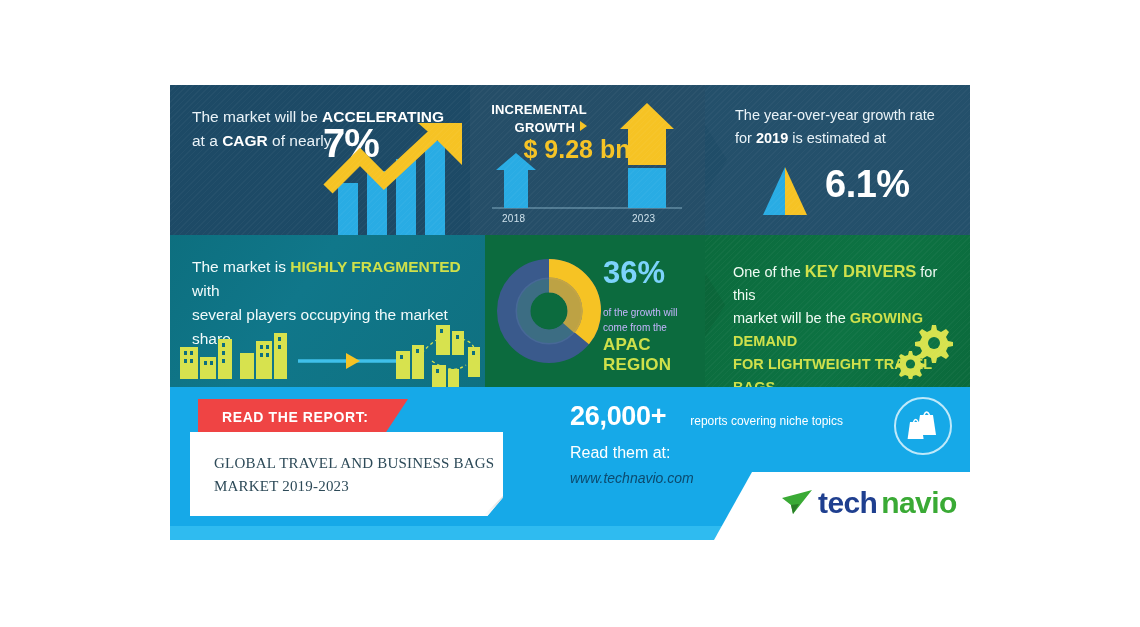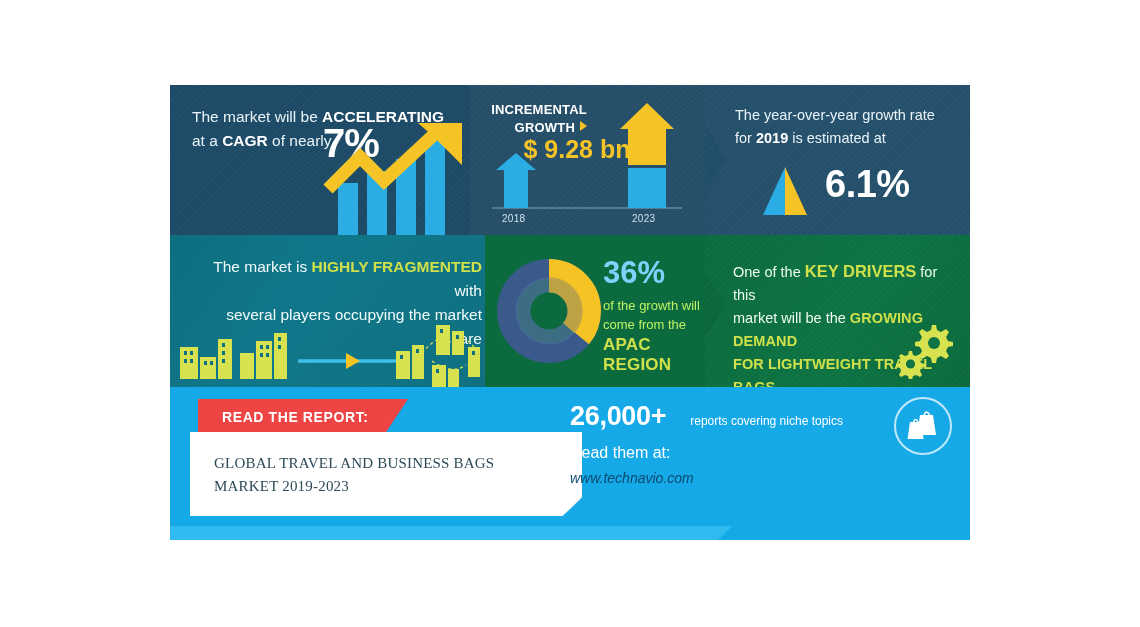--- a/index.html
+++ b/index.html
@@ -74,42 +74,42 @@
   }
   .yoy-text b{ font-weight:700; color:#ffffff; }
   .yoy-val{
     position:absolute; left:120px; top:78px;
     font-size:38px; font-weight:700; color:#ffffff; letter-spacing:-.5px;
   }
   .yoy-tri{ position:absolute; left:52px; top:80px; width:56px; height:52px; }
 
   
   #p-frag { left:0;   top:150px; width:379px; height:152px;
-            background:linear-gradient(125deg,#0d6f7f 0%,#10778a 35%,#0f6f7e 100%);text-align:right; }
+            background:linear-gradient(125deg,#0d6f7f 0%,#10778a 35%,#0f6f7e 100%); }
   #p-apac { left:315px;top:150px; width:220px; height:152px; background:#0c6b3e; }
   #p-key  { left:535px;top:150px; width:265px; height:152px;
             background:linear-gradient(115deg,#0b6b3d 0%,#0d7343 55%,#0b6a3c 100%); }
   #p-key .notch{
      position:absolute; left:0; top:38px; width:20px; height:64px;
      background:#0a5f36;
      clip-path: polygon(0 0, 100% 50%, 0 100%);
      opacity:.45;
   }
 
   .frag-text{
     position:absolute; left:22px; top:20px; width:290px;
     font-size:15.5px; line-height:1.55; color:#f2fbfb;
   }
   .frag-text b{ font-weight:700; color:#cfe04a; }
   .frag-art{ position:absolute; left:0; top:78px; width:315px; height:74px; }
 
   .apac-donut{ position:absolute; left:10px; top:22px; width:108px; height:108px; }
   .apac-txt{ position:absolute; left:118px; top:22px; width:100px; }
   .apac-36{ font-size:31px; font-weight:700; color:#7dd3fc; line-height:1; }
-  .apac-sub{ font-size:13px; line-height:1.45; color:#bef264; margin-top:9px; }
+  .apac-sub{ font-size:10px; line-height:1.45; color:#c4b5fd; margin-top:18px; }
   .apac-region{ font-size:17px; font-weight:700; color:#cfe04a; letter-spacing:.2px; }
 
   .key-text{
     position:absolute; left:28px; top:23px; width:230px;
     font-size:14.5px; line-height:1.58; color:#f0fbf3;
   }
   .key-text b.hi{ font-weight:700; color:#cfe04a; font-size:16.5px; }
   .key-text b.hi2{ font-weight:700; color:#cfe04a; font-size:14.5px; letter-spacing:.1px;}
   .key-gears{ position:absolute; right:16px; bottom:8px; width:62px; height:58px; }
 
@@ -123,21 +123,21 @@
   .rtr-banner{
     position:absolute; left:28px; top:12px; width:210px; height:38px;
     background:#ef4444;
     clip-path: polygon(0 0, 100% 0, 88% 100%, 0 100%);
   }
   .rtr-banner span{
     position:absolute; left:24px; top:10px;
     font-size:14px; font-weight:700; color:#ffffff; letter-spacing:.6px;
   }
   .rtr-card{
-    position:absolute; left:20px; top:45px; width:392px; height:84px;
+    position:absolute; left:20px; top:45px; width:313px; height:84px;
     background:#ffffff;
     clip-path: polygon(0 0, 100% 0, 100% 78%, 95% 100%, 0 100%);
   }
   .rtr-card .fold{
     position:absolute; right:0; bottom:0; width:20px; height:20px;
     background:linear-gradient(225deg,#d9d9d9 0%, #f2f2f2 60%, #ffffff 100%);
     clip-path: polygon(100% 0, 100% 100%, 0 100%);
   }
   .rtr-title{
     position:absolute; left:24px; top:20px; width:310px;
@@ -355,15 +355,25 @@
       <svg width="53" height="53" viewBox="0 0 53 53">
         <g fill="#ffffff">
           <path d="M24 16 h13 l3 20 h-19 z"></path>
           <path d="M28 16 q2.5 -6 5.5 0" fill="none" stroke="#ffffff" stroke-width="1.6"></path>
           <path d="M14 23 h11 l2.6 17 h-16 z"></path>
           <path d="M17.5 23 q2 -5 4.6 0" fill="none" stroke="#ffffff" stroke-width="1.5"></path>
         </g>
       </svg>
     </div>
 
+    <div class="logo-panel">
+      <div class="logo-inner">
+        <svg width="34" height="30" viewBox="0 0 34 30">
+          <path d="M2 10 L32 2 L13 26 L11 17 Z" fill="#3aaa35"></path>
+          <path d="M11 17 L13 26 L19 16 Z" fill="#2a7d27"></path>
+        </svg>
+        <span class="logo-word logo-tech">tech</span>
+          <span class="logo-word logo-navio">navio</span>
+      </div>
+    </div>
   </div>
 
 </div>
 
 </body></html>

